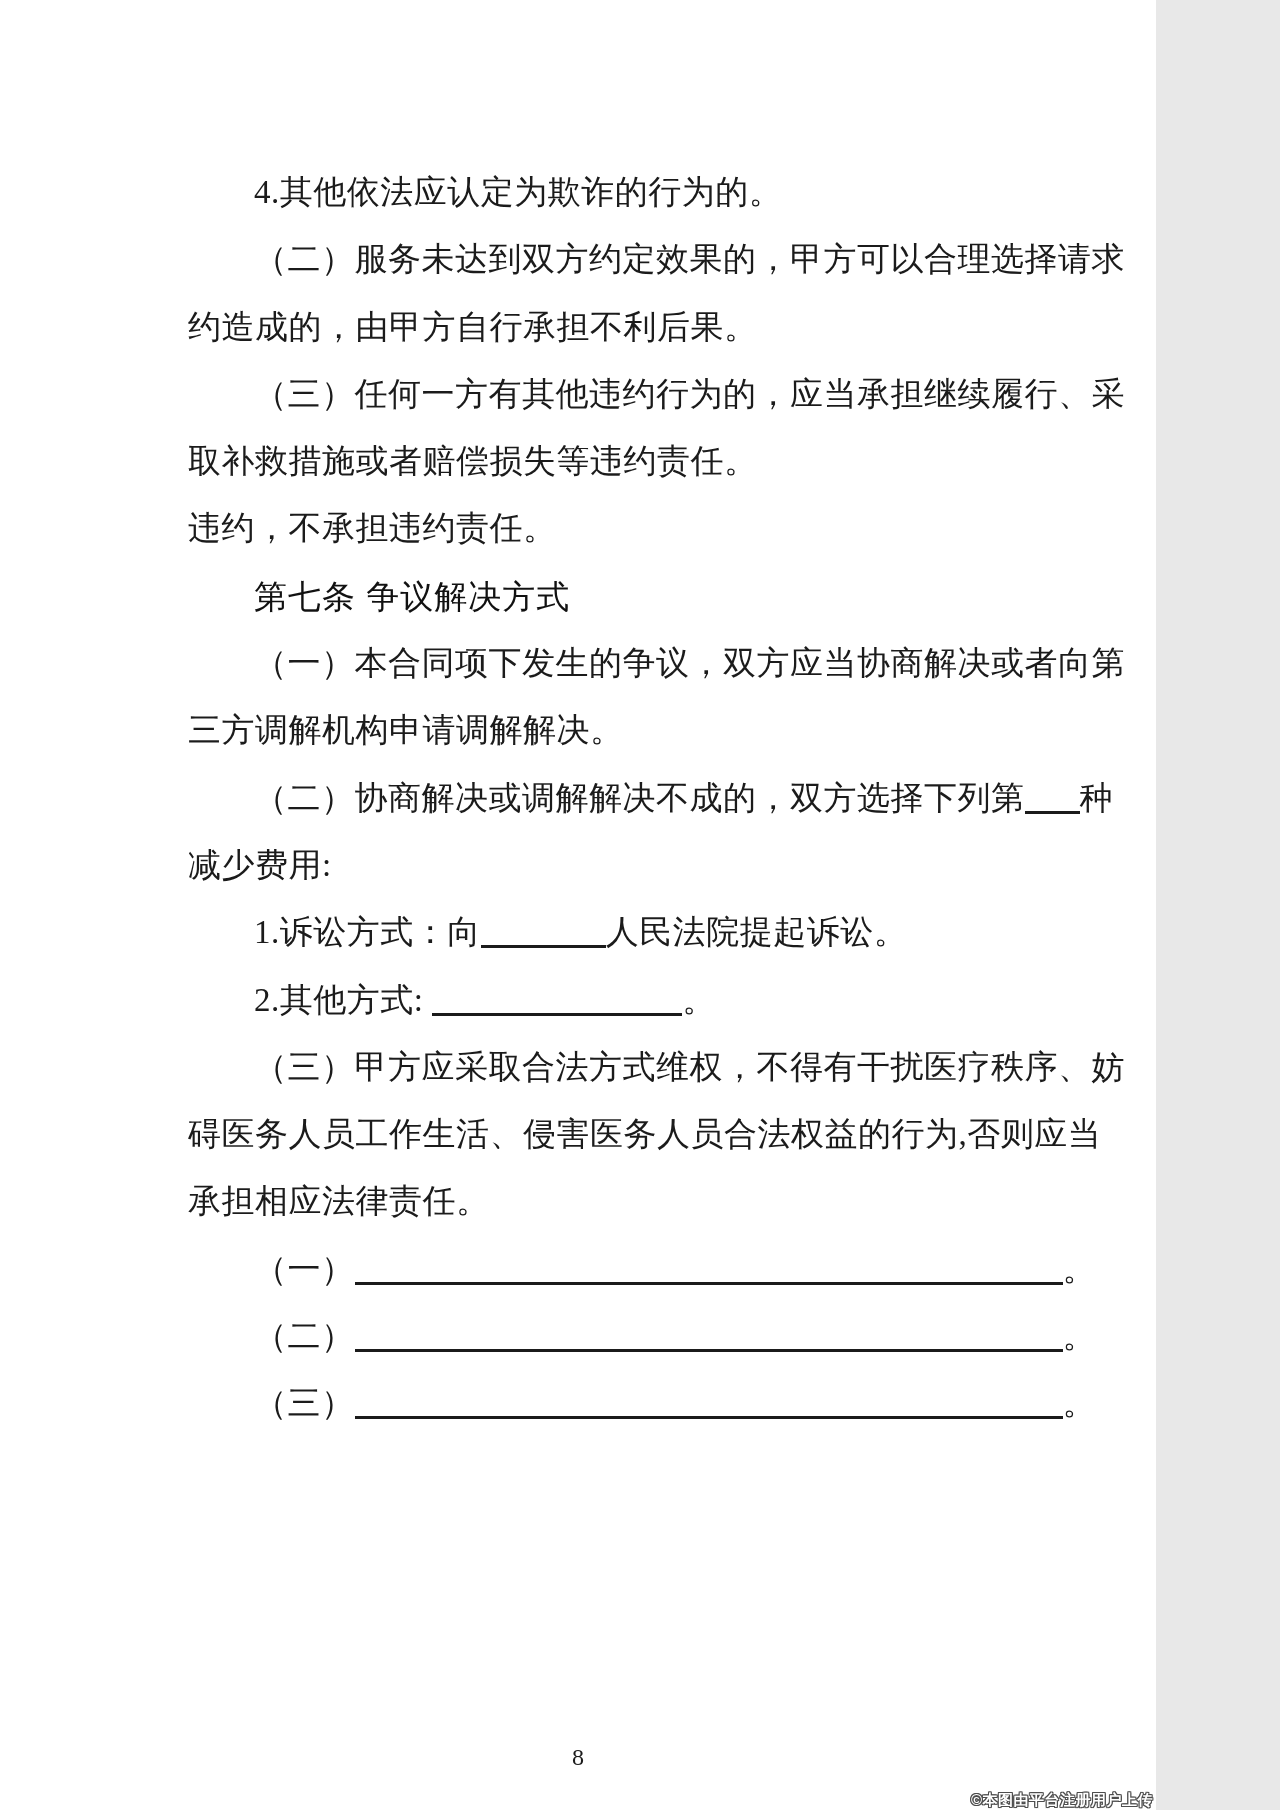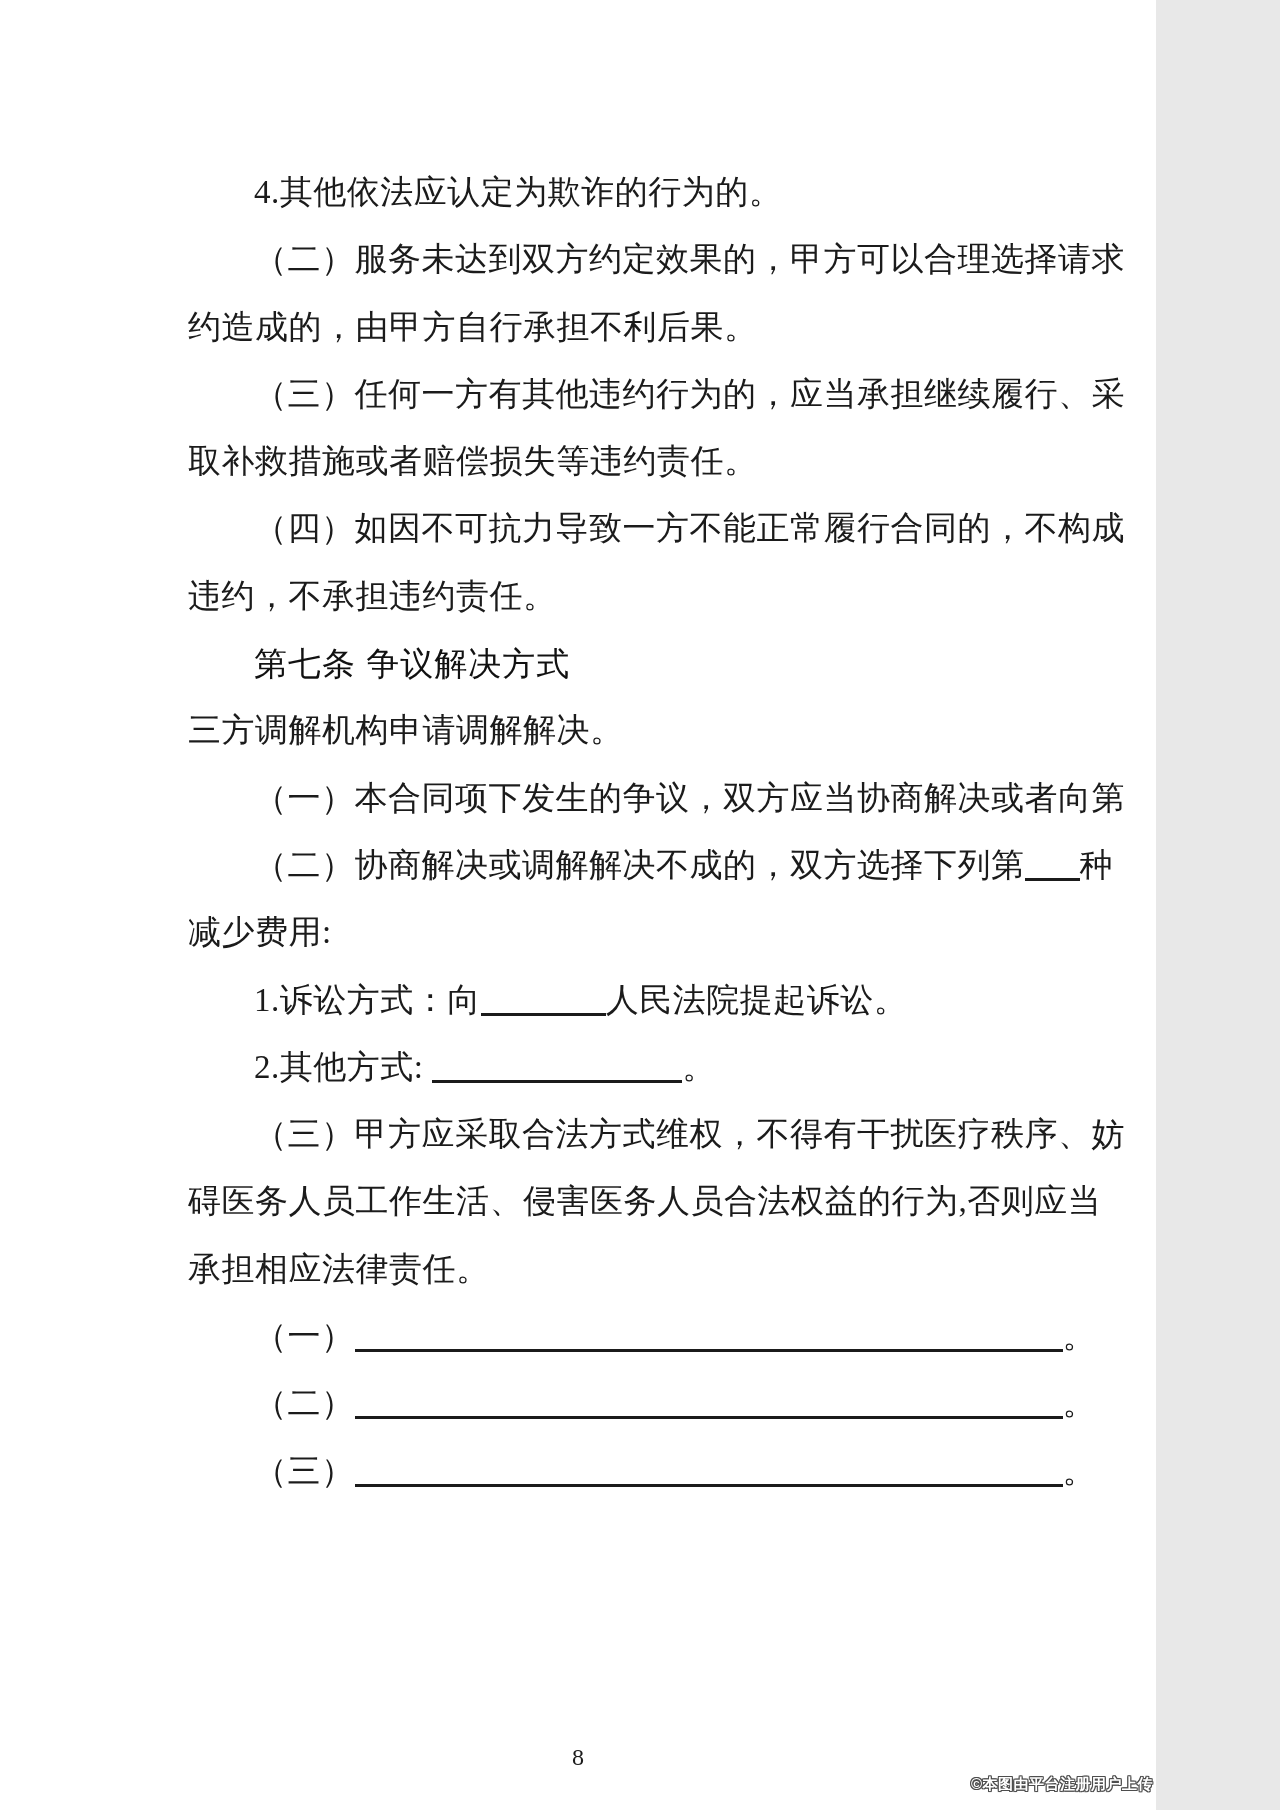--- a/index.html
+++ b/index.html
@@ -51,21 +51,21 @@
     left: 0;
     width: 100%;
     text-align: center;
     font-family: "Liberation Serif", "DejaVu Serif", serif;
     font-size: 24px;
     color: #1b1b1b;
   }
   .watermark {
     position: absolute;
     right: 3px;
-    bottom: 16px;
+    bottom: 0;
     font-family: "Liberation Sans", "DejaVu Sans", sans-serif;
     font-weight: bold;
     font-size: 15px;
     letter-spacing: 0.5px;
     color: #ffffff;
     text-shadow:
       1px 1px 0 #4d4d4d,
       -1px -1px 0 #4d4d4d,
       1px -1px 0 #4d4d4d,
       -1px 1px 0 #4d4d4d,
@@ -78,25 +78,24 @@
 </head>
 <body>
 
 <div class="page">
   <div class="doc" id="doc-body">
       <div class="line indent"><span>4.其他依法应认定为欺诈的行为的。</span></div>
       <div class="line indent"><span>（二）服务未达到双方约定效果的，甲方可以合理选择请求</span></div>
       <div class="line"><span>约造成的，由甲方自行承担不利后果。</span></div>
       <div class="line indent"><span>（三）任何一方有其他违约行为的，应当承担继续履行、采</span></div>
       <div class="line"><span>取补救措施或者赔偿损失等违约责任。</span></div>
-      <div class="line indent"><span>（四）如因不可抗力导致一方不能正常履行合同的，不构成</span></div>
       <div class="line"><span>违约，不承担违约责任。</span></div>
       <div class="line indent heading"><span>第七条 争议解决方式</span></div>
+      <div class="line indent"><span>（一）本合同项下发生的争议，双方应当协商解决或者向第</span></div>
       <div class="line"><span>三方调解机构申请调解解决。</span></div>
-      <div class="line indent"><span>（一）本合同项下发生的争议，双方应当协商解决或者向第</span></div>
       <div class="line indent"><span>（二）协商解决或调解解决不成的，双方选择下列第</span><span class="blank" style="width: 55px;"></span><span>种</span></div>
       <div class="line"><span>减少费用:</span></div>
       <div class="line indent"><span>1.诉讼方式：向</span><span class="blank" style="width: 125px;"></span><span>人民法院提起诉讼。</span></div>
       <div class="line indent"><span>2.其他方式: </span><span class="blank" style="width: 250px;"></span><span>。</span></div>
       <div class="line indent"><span>（三）甲方应采取合法方式维权，不得有干扰医疗秩序、妨</span></div>
       <div class="line"><span>碍医务人员工作生活、侵害医务人员合法权益的行为,否则应当</span></div>
       <div class="line"><span>承担相应法律责任。</span></div>
       <div class="line indent"><span>（一）</span><span class="blank" style="width: 708px;"></span><span>。</span></div>
       <div class="line indent"><span>（二）</span><span class="blank" style="width: 708px;"></span><span>。</span></div>
       <div class="line indent"><span>（三）</span><span class="blank" style="width: 708px;"></span><span>。</span></div>

